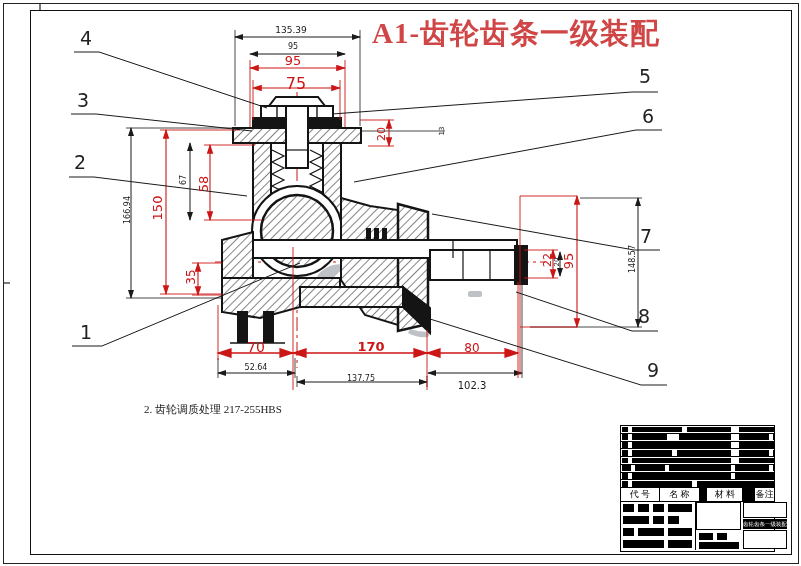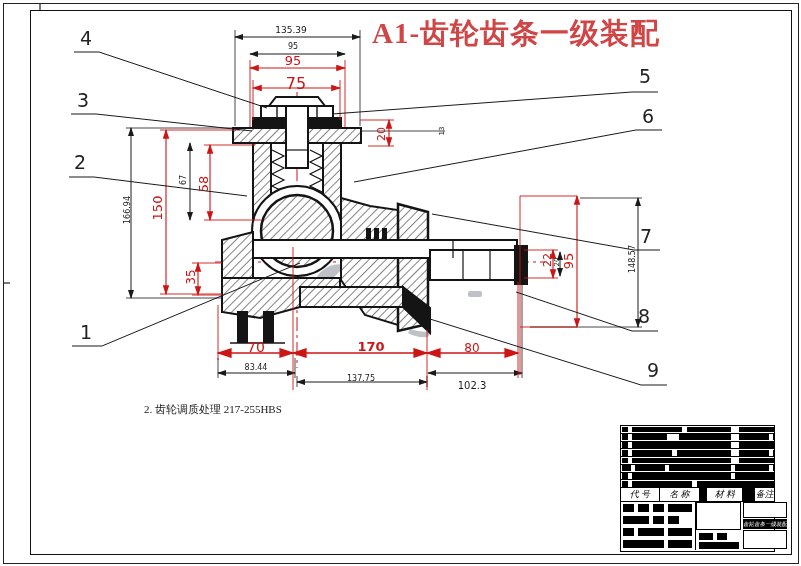--- a/index.html
+++ b/index.html
@@ -22,21 +22,21 @@
     transform:translate(-50%,-50%);line-height:1;}
   
   .notes{position:absolute;left:144px;top:402px;color:#1a1a1a;
     font-family:"Liberation Serif",serif;}
   .notes .head{font-size:12.5px;letter-spacing:2px;margin-bottom:16px;}
   .notes .l1{font-size:11.5px;margin-bottom:3px;}
   .notes .l2{font-size:11.5px;margin-left:-3px;margin-bottom:8px;}
   .notes .l3{font-size:11px;}
   
   .tb{position:absolute;left:620px;top:425px;width:155px;height:127px;border:1.5px solid #000;
-      background:#fff;box-sizing:border-box;font-family:"Liberation Serif",serif;font-style:italic;}
+      background:#fff;box-sizing:border-box;font-family:"Liberation Serif",serif;}
   .tb *{box-sizing:border-box;}
   .tb-top{position:relative;height:62px;border-bottom:1px solid #000;overflow:hidden;}
   .tb-row{position:relative;height:7.75px;border-bottom:1px solid #000;}
   .tb-row .b{position:absolute;top:0.5px;bottom:0.5px;background:#000;}
   .tb-head{display:flex;height:14px;border-bottom:1px solid #000;}
   .tb-head .c{border-right:1px solid #000;font-size:9px;display:flex;align-items:center;
     justify-content:center;white-space:nowrap;color:#000;}
   .tb-head .k{background:#000;}
   .tb-bot{position:relative;height:48px;}
   .cellb{position:absolute;background:#000;}
@@ -210,21 +210,21 @@
       <div class="dim red" style="left: 191px; top: 277px; font-size: 12px; transform: translate(-50%, -50%) rotate(-90deg);">35</div>
       <div class="dim red" style="left: 381px; top: 134px; font-size: 11px; transform: translate(-50%, -50%) rotate(-90deg);">20</div>
       <div class="dim black" style="left: 442px; top: 131px; font-size: 7px; transform: translate(-50%, -50%) rotate(-90deg);">13</div>
       <div class="dim red" style="left: 547px; top: 260px; font-size: 11px; transform: translate(-50%, -50%) rotate(-90deg);">22</div>
       <div class="dim black" style="left: 557px; top: 262px; font-size: 7px; transform: translate(-50%, -50%) rotate(-90deg);">20</div>
       <div class="dim red" style="left: 568px; top: 261px; font-size: 13px; transform: translate(-50%, -50%) rotate(-90deg);">95</div>
       <div class="dim black" style="left: 633px; top: 259px; font-size: 8px; transform: translate(-50%, -50%) rotate(-90deg);">148.57</div>
       <div class="dim red" style="left: 256px; top: 347px; font-size: 14px; transform: translate(-50%, -50%);">70</div>
       <div class="dim red-bold" style="left: 371px; top: 346px; font-size: 13px; transform: translate(-50%, -50%);">170</div>
       <div class="dim red" style="left: 472px; top: 348px; font-size: 12px; transform: translate(-50%, -50%);">80</div>
-      <div class="dim black" style="left: 256px; top: 368px; font-size: 8px; transform: translate(-50%, -50%);">83.44</div>
+      <div class="dim black" style="left: 256px; top: 368px; font-size: 8px; transform: translate(-50%, -50%);">52.64</div>
       <div class="dim black" style="left: 361px; top: 379px; font-size: 8px; transform: translate(-50%, -50%);">137.75</div>
       <div class="dim black" style="left: 472px; top: 386px; font-size: 10px; transform: translate(-50%, -50%);">102.3</div>
     </div>
 
   <div class="notes">
     <div class="l3">2. 齿轮调质处理 217-255HBS</div>
   </div>
 
   <div class="tb">
     <div class="tb-top">

